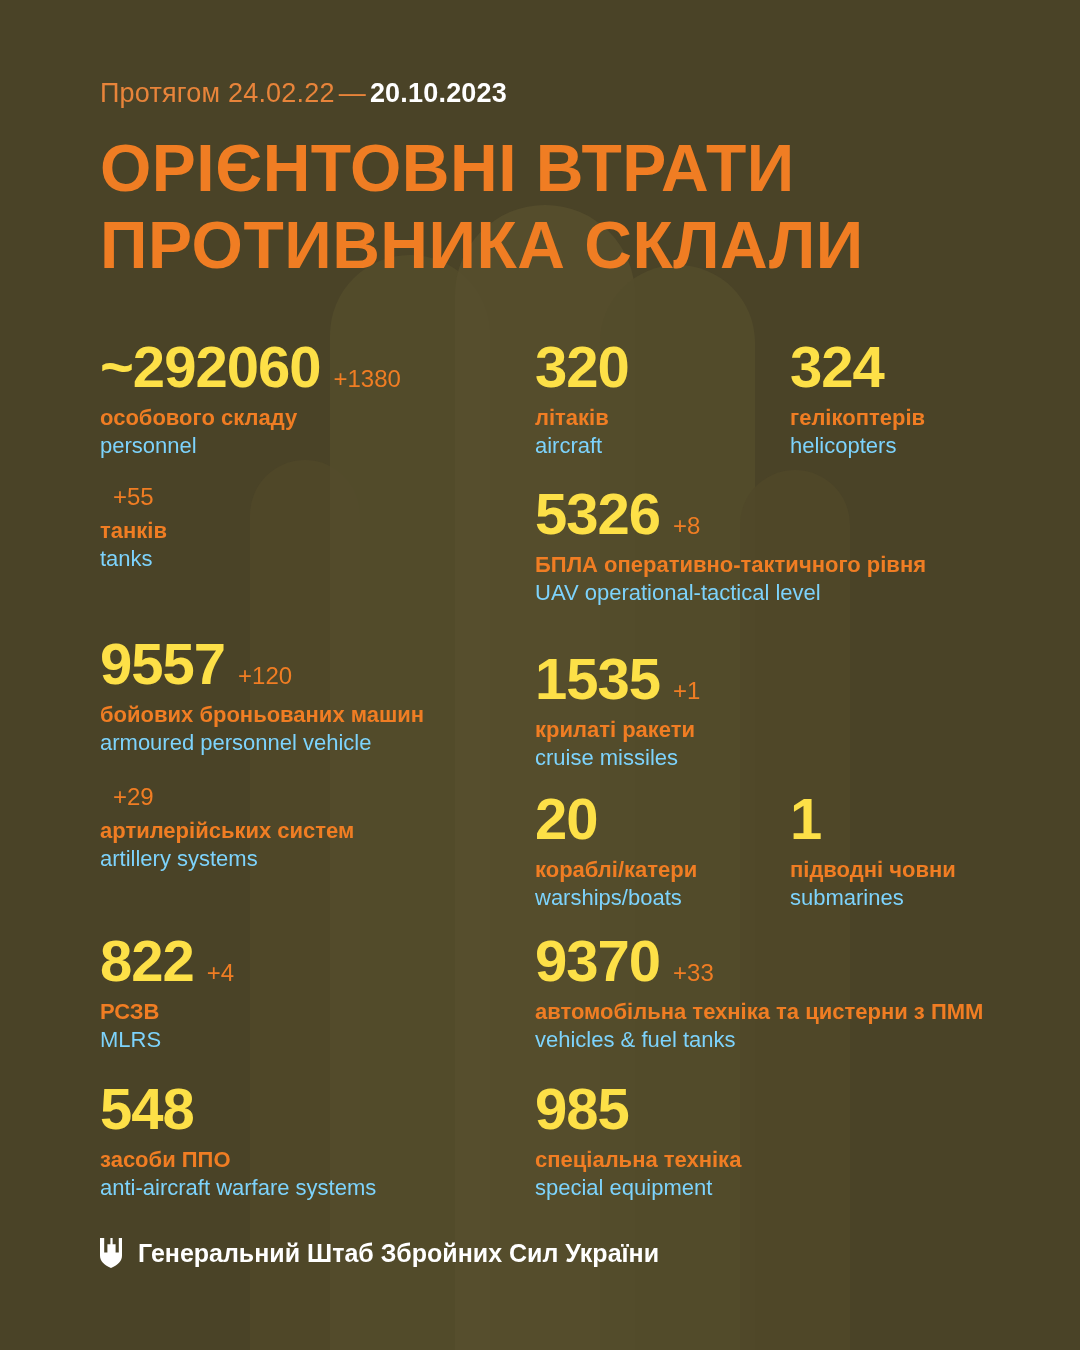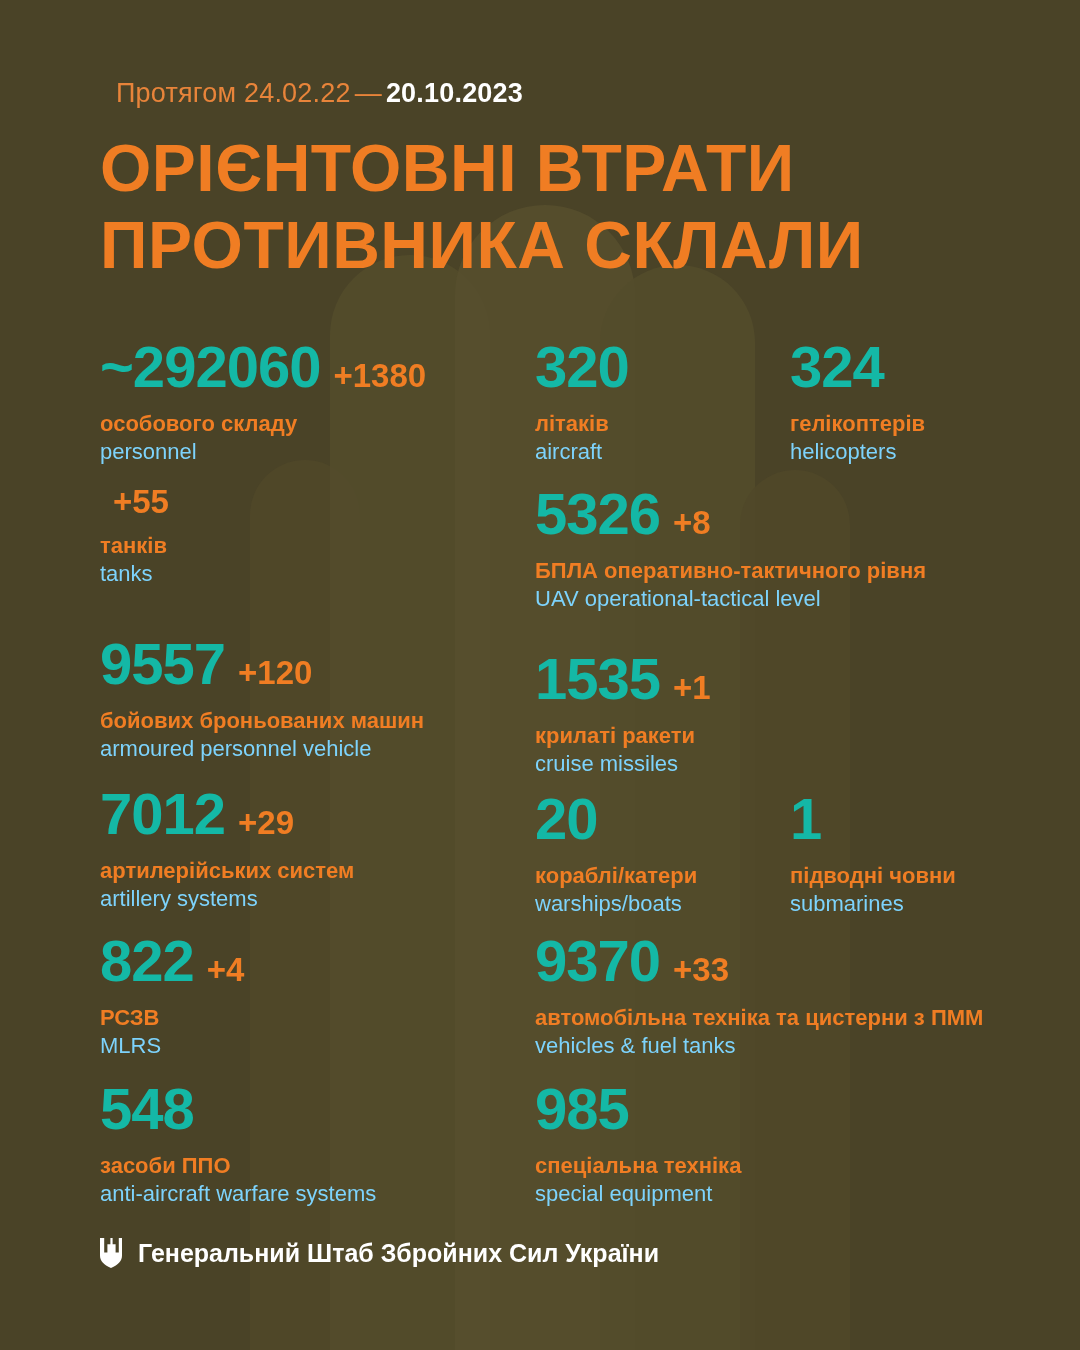--- a/index.html
+++ b/index.html
@@ -46,21 +46,20 @@
   }
   .content { position: relative; z-index: 2; }
 
   .date-line {
     position: absolute;
     left: 100px; top: 78px;
     font-size: 27px;
     letter-spacing: .2px;
     color: #e8843a;
     white-space: nowrap;
-    margin-left: 16px;
   }
   .date-line .prefix { color: #e8843a; }
   .date-line .dash { color: #e8843a; padding: 0 4px; }
   .date-line .date-value { color: #ffffff; font-weight: bold; }
 
   .headline {
     position: absolute;
     left: 100px; top: 130px;
     font-size: 66px;
     font-weight: bold;
@@ -70,38 +69,38 @@
     text-transform: uppercase;
   }
 
   .grid { position: absolute; left: 0; top: 0; width: 1080px; }
 
   .item { position: absolute; }
   .item .row1 { display: flex; align-items: baseline; white-space: nowrap; }
   .num {
     font-size: 58px;
     font-weight: bold;
-    color: #14b8a6;
+    color: #fde047;
     line-height: 1;
     letter-spacing: -1px;
     text-align: right;
   }
   .num.big { font-size: 58px; }
   .delta {
-    font-size: 33px;
-    font-weight: bold;
+    font-size: 24px;
+    font-weight: normal;
     color: #f07d23;
     margin-left: 13px;
     line-height: 1;
   }
   .lbl-ua {
     font-size: 22px;
     font-weight: bold;
     color: #f07d23;
-    margin-top: 15px;
+    margin-top: 9px;
     white-space: nowrap;
   }
   .lbl-en {
     font-size: 22px;
     color: #7dd3fc;
     margin-top: 2px;
     white-space: nowrap;
   }
 
   .footer {
@@ -203,21 +202,20 @@
       <div class="row1">
         <span class="num">1535</span>
         <span class="delta">+1</span>
       </div>
       <div class="lbl-ua">крилаті ракети</div>
       <div class="lbl-en">cruise missiles</div>
     </div>
 
     <div class="item" style="left:100px; top:785px;">
       <div class="row1">
-        <span class="num">7012</span>
         <span class="delta">+29</span>
       </div>
       <div class="lbl-ua">артилерійських систем</div>
       <div class="lbl-en">artillery systems</div>
     </div>
 
     <div class="item" style="left:535px; top:790px;">
       <div class="row1">
         <span class="num">20</span>
         <span class="delta"></span>

